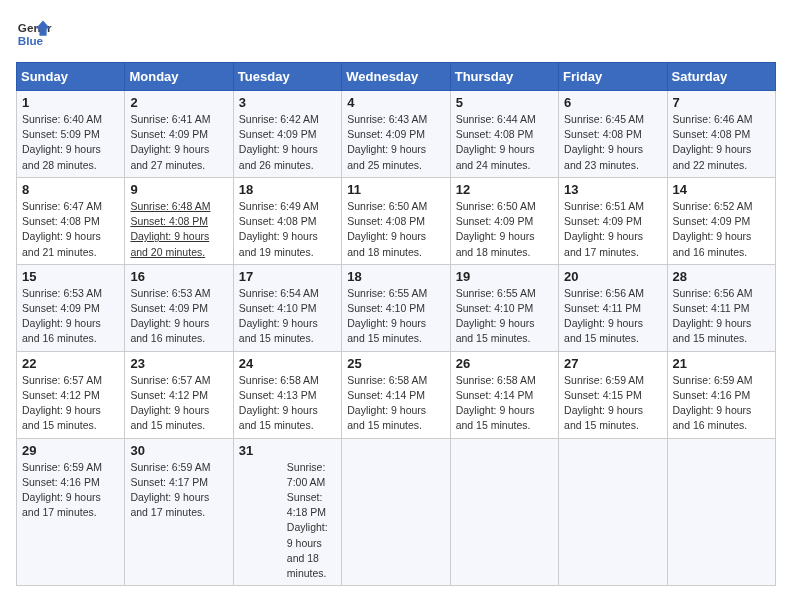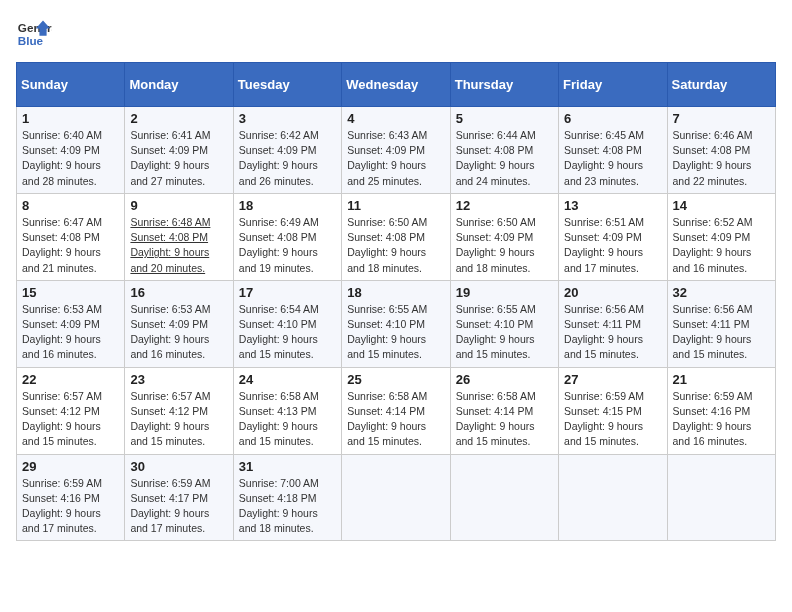--- a/index.html
+++ b/index.html
@@ -38,21 +38,21 @@
       color: #555;
     }
     table {
       width: 100%;
       border-collapse: collapse;
       font-size: 11px;
     }
     thead tr th {
       background-color: #3a6bbf;
       color: #fff;
-      padding: 14px 4px;
+      padding: 6px 4px;
       text-align: left;
       font-size: 13px;
       font-weight: bold;
       border: 1px solid #2a5aaf;
     }
     tbody tr td {
       border: 1px solid #ccc;
       padding: 4px 5px;
       vertical-align: top;
       width: calc(100% / 7);
@@ -108,21 +108,21 @@
         <th>Thursday</th>
         <th>Friday</th>
         <th>Saturday</th>
       </tr>
   </thead>
   <tbody id="calendar-body">
   <tr>
         <td>
           <span class="day-num">1</span>
           <div class="day-info" style="white-space: pre-line;">Sunrise: 6:40 AM
-Sunset: 4:09 PM
+Sunset: 5:09 PM
 Daylight: 9 hours and 28 minutes.</div>
         </td>
         <td>
           <span class="day-num">2</span>
           <div class="day-info" style="white-space: pre-line;">Sunrise: 6:41 AM
 Sunset: 4:09 PM
 Daylight: 9 hours and 27 minutes.</div>
         </td>
         <td>
           <span class="day-num">3</span>
@@ -230,21 +230,21 @@
 Sunset: 4:10 PM
 Daylight: 9 hours and 15 minutes.</div>
         </td>
         <td>
           <span class="day-num">20</span>
           <div class="day-info" style="white-space: pre-line;">Sunrise: 6:56 AM
 Sunset: 4:11 PM
 Daylight: 9 hours and 15 minutes.</div>
         </td>
         <td>
-          <span class="day-num">32</span>
+          <span class="day-num">28</span>
           <div class="day-info" style="white-space: pre-line;">Sunrise: 6:56 AM
 Sunset: 4:11 PM
 Daylight: 9 hours and 15 minutes.</div>
         </td>
       </tr>
       <tr>
         <td>
           <span class="day-num">22</span>
           <div class="day-info" style="white-space: pre-line;">Sunrise: 6:57 AM
 Sunset: 4:12 PM
@@ -295,21 +295,21 @@
 Daylight: 9 hours and 17 minutes.</div>
         </td>
         <td>
           <span class="day-num">30</span>
           <div class="day-info" style="white-space: pre-line;">Sunrise: 6:59 AM
 Sunset: 4:17 PM
 Daylight: 9 hours and 17 minutes.</div>
         </td>
         <td>
           <span class="day-num">31</span>
-          <div class="day-info" style="white-space: pre-line;">Sunrise: 7:00 AM
+          <div class="day-info" style="white-space: pre-line; margin-left: 48px;">Sunrise: 7:00 AM
 Sunset: 4:18 PM
 Daylight: 9 hours and 18 minutes.</div>
         </td>
         <td class="empty-cell"></td>
         <td class="empty-cell"></td>
         <td class="empty-cell"></td>
         <td class="empty-cell"></td>
       </tr>
     </tbody>
 </table>

